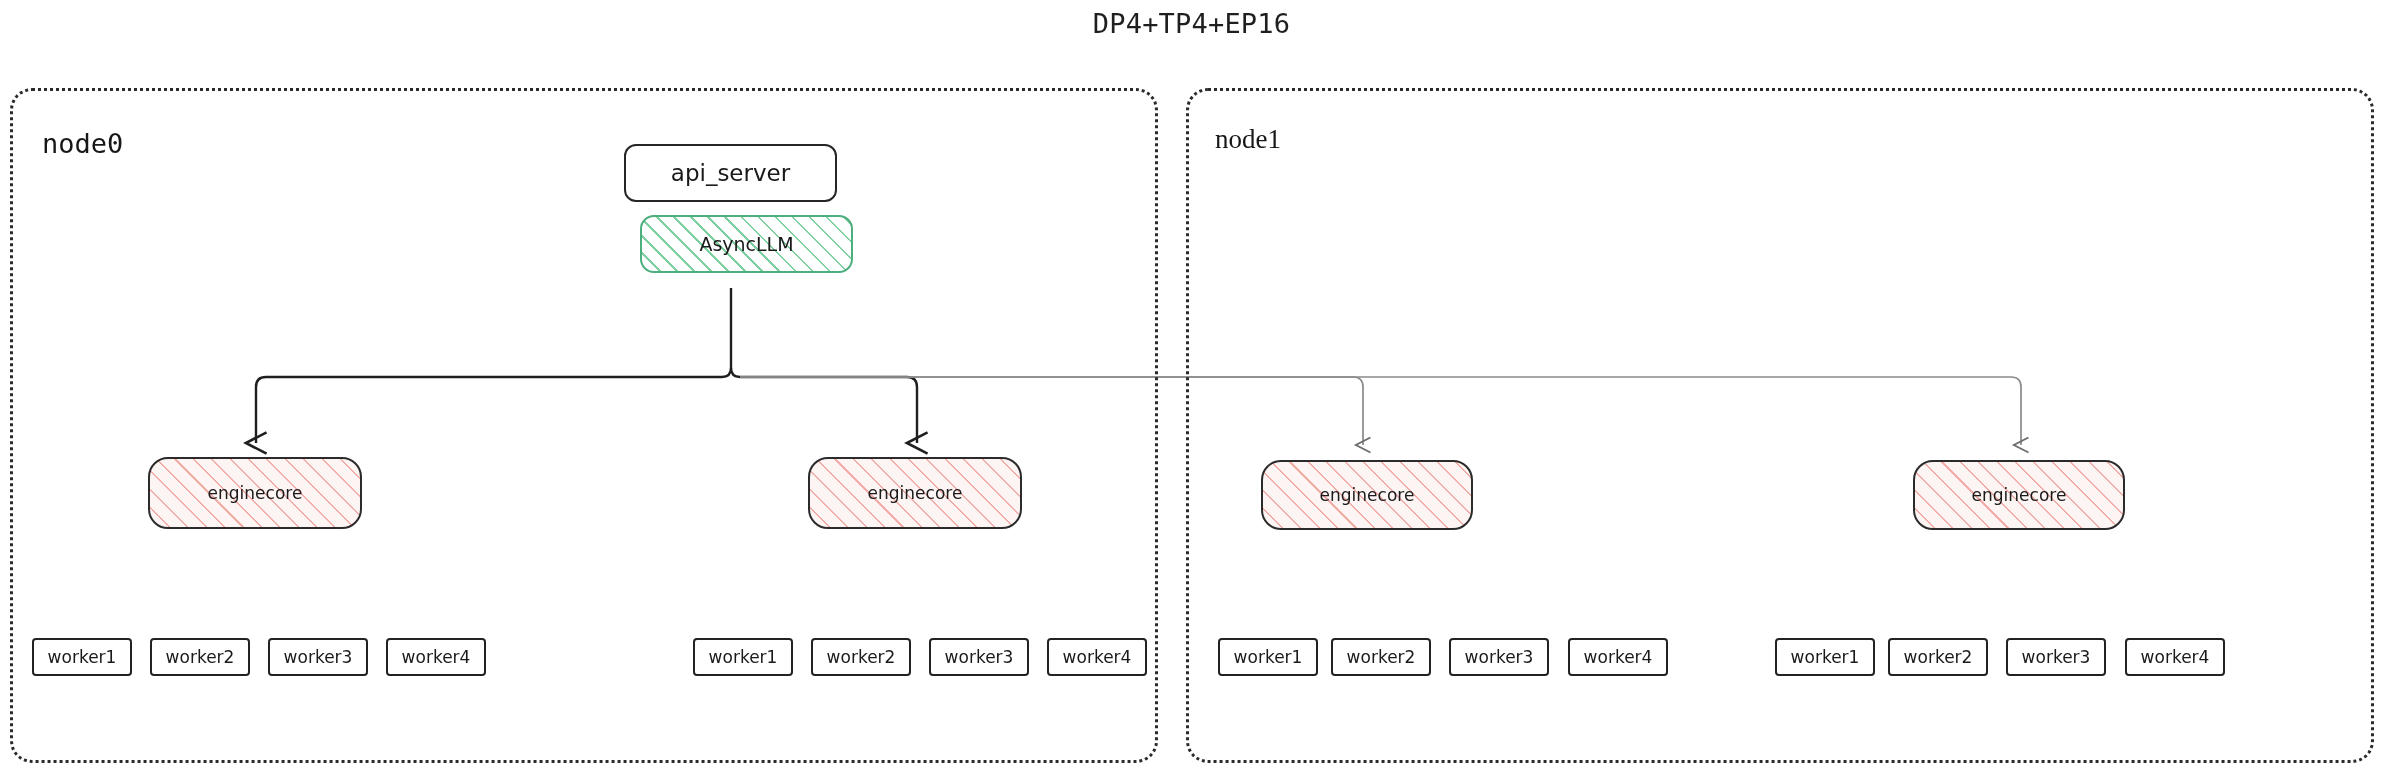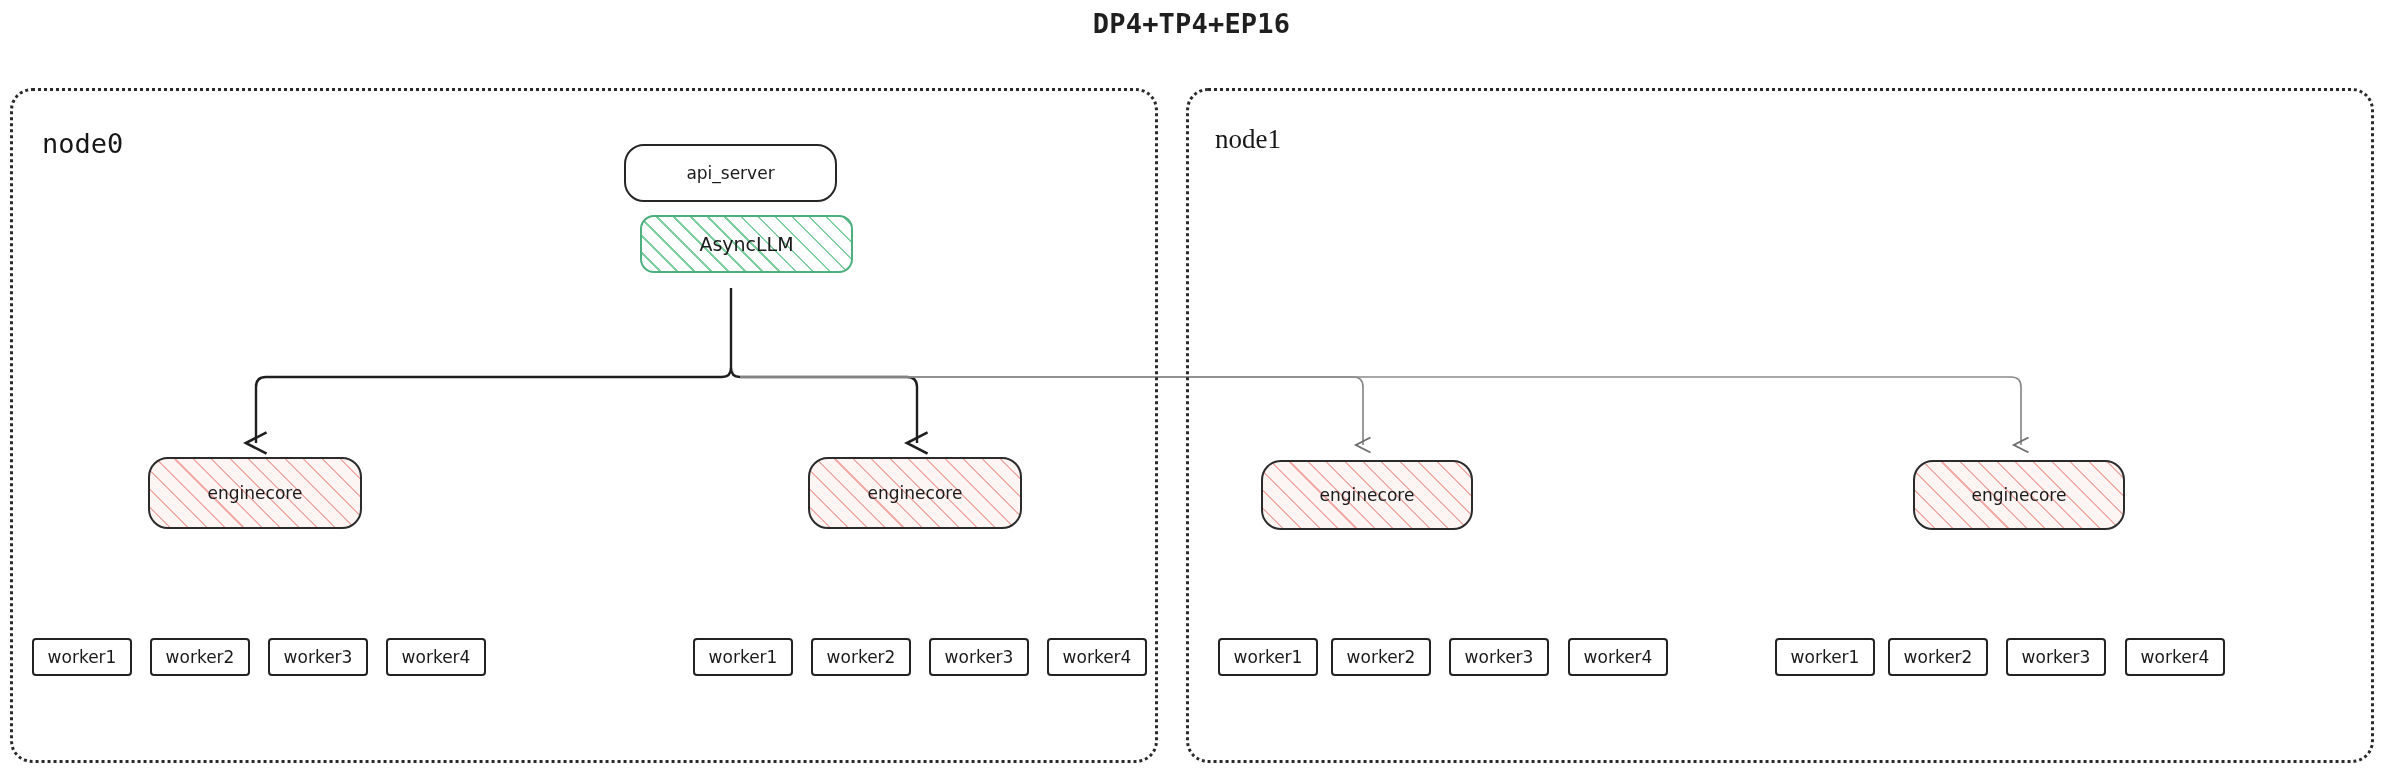--- a/index.html
+++ b/index.html
@@ -37,21 +37,20 @@
     position: absolute;
     left: 0;
     top: 8px;
     width: 2383px;
     text-align: center;
     font-family: "DejaVu Sans Mono", monospace;
     font-size: 27px;
     color: #1f1f1f;
     letter-spacing: 0.2px;
     white-space: nowrap;
-    font-weight: bold;
   }
 
   
   .node-container {
     position: absolute;
     border: 3px dotted #2a2a2a;
     border-radius: 22px;
     box-sizing: border-box;
     background: transparent;
   }
@@ -71,22 +70,22 @@
     align-items: center;
     justify-content: center;
     border: 2px solid #262626;
     border-radius: 12px;
     background: #ffffff;
     color: #1a1a1a;
     white-space: nowrap;
   }
 
   .box-api {
-    font-size: 17px;
-    border-radius: 20px;
+    font-size: 23px;
+    border-radius: 12px;
   }
 
   .box-async {
     font-size: 19px;
     border: 2px solid #4caf7d;
     border-radius: 14px;
     background-color: #ffffff;
     background-image: repeating-linear-gradient(
         45deg,
         rgba(120, 205, 155, 0.95) 0px,

